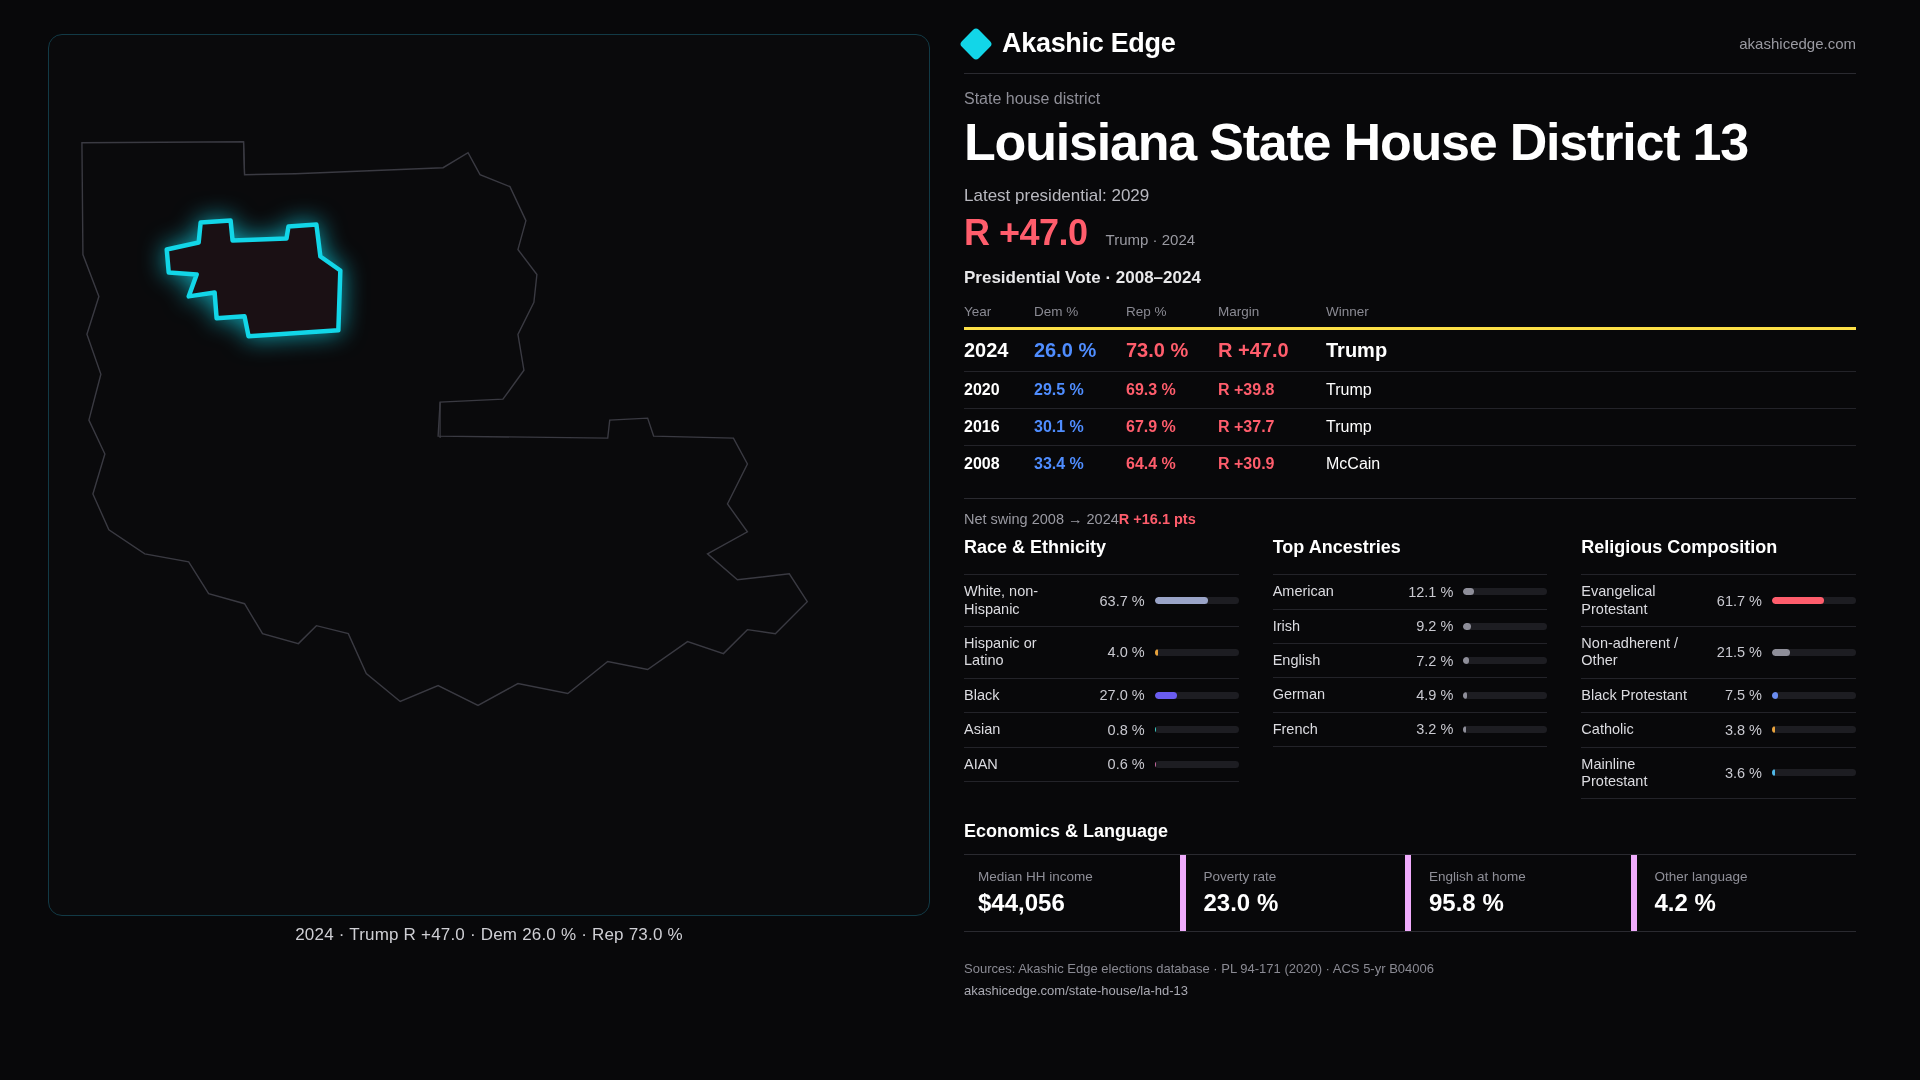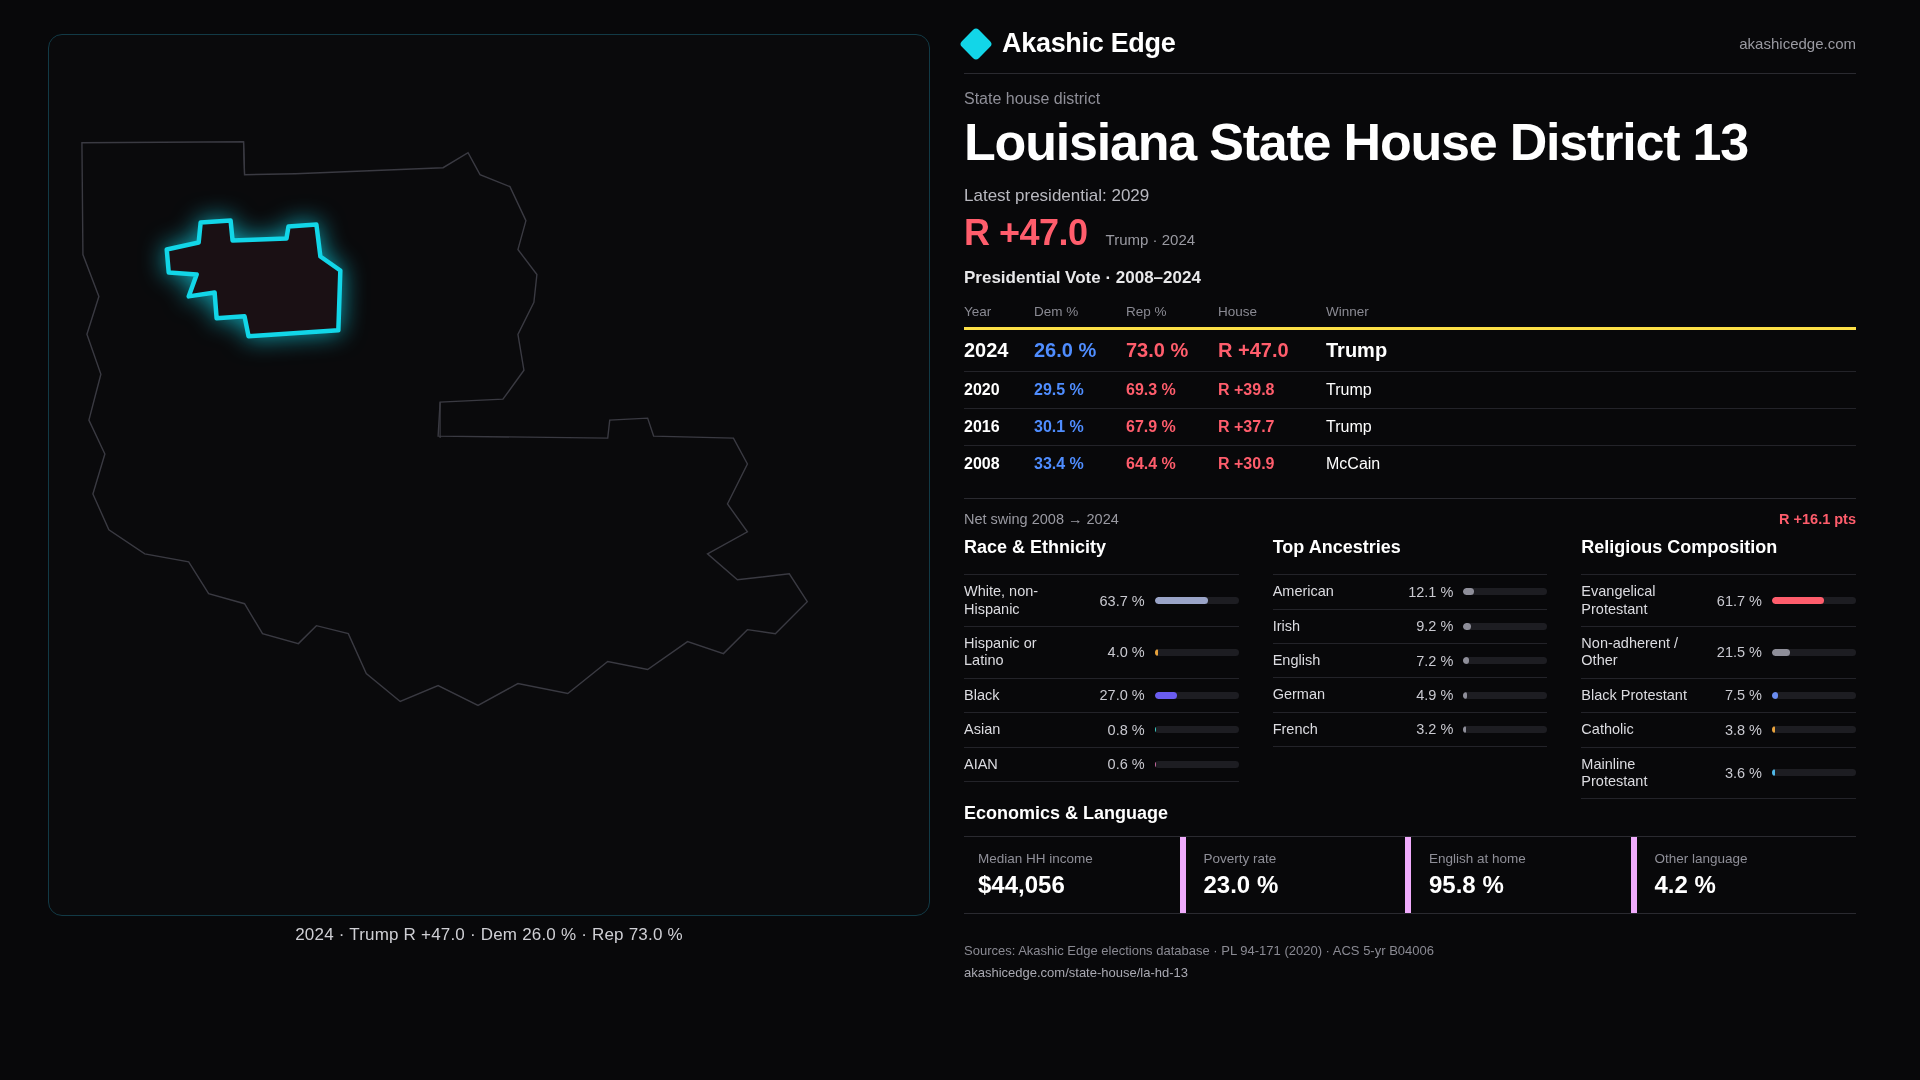--- a/index.html
+++ b/index.html
@@ -80,21 +80,21 @@
   table.vote td { padding: 9px 0; font-size: 16px; border-top: 1px solid #232329; }
   table.vote tr.first td { font-size: 20px; font-weight: 700; border-top: 3px solid #fde047; }
   .c-year { width: 70px; font-weight: 700; color: #fff; }
   .c-dem { width: 92px; color: #4f8dff; font-weight: 700; }
   .c-rep { width: 92px; color: #ff5d6c; font-weight: 700; }
   .c-margin { width: 108px; color: #ff5d6c; font-weight: 700; }
   .c-winner { color: #fff; }
   tr.first .c-dem, tr.first .c-rep, tr.first .c-margin { font-weight: 700; }
 
   .swing-row {
-    display: flex; justify-content: space-between; align-items: baseline;
+    display: flex; justify-content: flex-start; align-items: baseline;
     margin-top: 16px; padding-top: 12px; border-top: 1px solid #2a2a30;
   }
   .swing-label { font-size: 14.5px; color: #9a9aa2; }
   .swing-val { font-size: 14.5px; color: #ff5d6c; font-weight: 700; }
 
   
   .demo-grid { display: flex; gap: 34px; margin-top: 10px; }
   .demo-col { flex: 1 1 0; min-width: 0; }
   .demo-title { font-size: 18px; font-weight: 700; color: #fff; margin-bottom: 16px; }
   .drow {
@@ -105,21 +105,21 @@
   .drow:first-of-type { border-top: 1px solid #232329; }
   .dlabel { flex: 1 1 auto; color: #dcdce1; line-height: 1.2; }
   .dval { flex: 0 0 auto; color: #c9c9d0; width: 56px; text-align: right; }
   .dbar {
     flex: 0 0 84px; height: 7px; border-radius: 4px;
     background: #1d1d22; position: relative; overflow: hidden;
   }
   .dbar > i { display: block; height: 100%; border-radius: 4px; }
 
   
-  .econ-title { margin-top: 4px; font-size: 18px; font-weight: 700; color: #fff; }
+  .econ-title { margin-top: 22px; font-size: 18px; font-weight: 700; color: #fff; }
   .econ-grid {
     display: flex; margin-top: 12px;
     border-top: 1px solid #2a2a30; border-bottom: 1px solid #2a2a30;
   }
   .econ-cell { flex: 1 1 0; padding: 14px 18px; border-right: 6px solid #f0abfc; }
   .econ-cell:last-child { border-right: none; }
   .econ-cell:first-child { padding-left: 14px; }
   .econ-label { font-size: 13.5px; color: #8f8f98; }
   .econ-value { font-size: 24px; font-weight: 700; color: #fff; margin-top: 5px; }
 
@@ -173,21 +173,21 @@
     </div>
 
     <div class="section-head">Presidential Vote · 2008–2024</div>
 
     <table class="vote">
       <thead>
         <tr>
           <th>Year</th>
           <th>Dem %</th>
           <th>Rep %</th>
-          <th>House</th>
+          <th>Margin</th>
           <th>Winner</th>
         </tr>
       </thead>
       <tbody>
         <tr class="first">
           <td class="c-year">2024</td>
           <td class="c-dem">26.0 %</td>
           <td class="c-rep">73.0 %</td>
           <td class="c-margin">R +47.0</td>
           <td class="c-winner">Trump</td>

